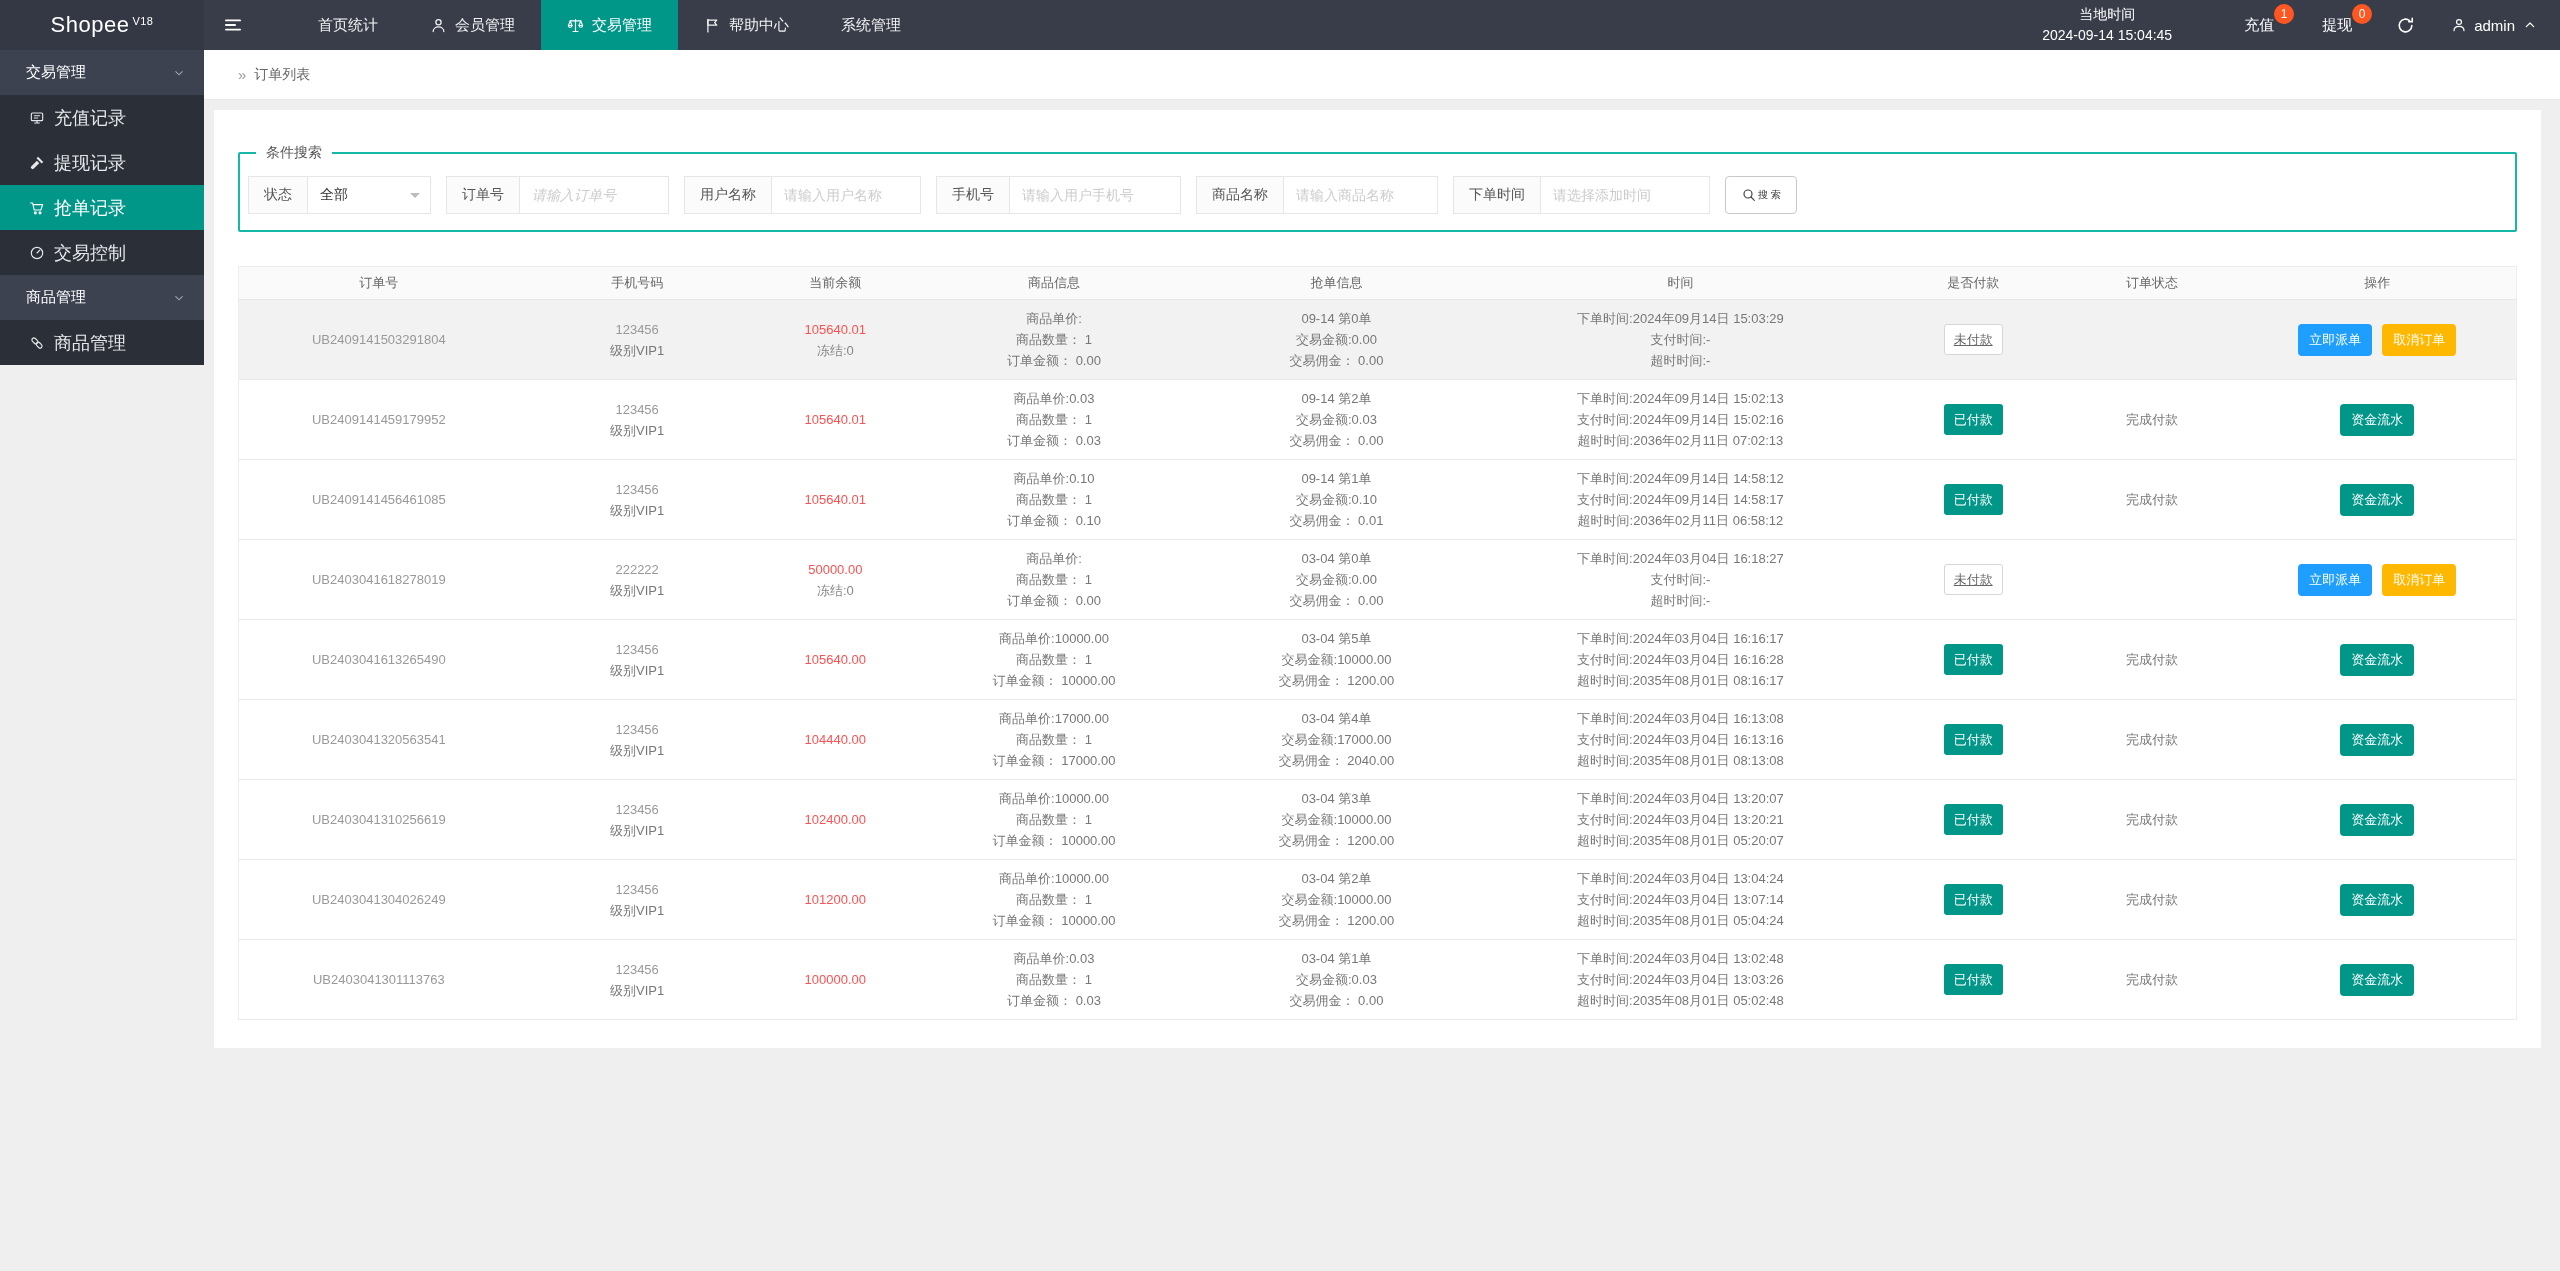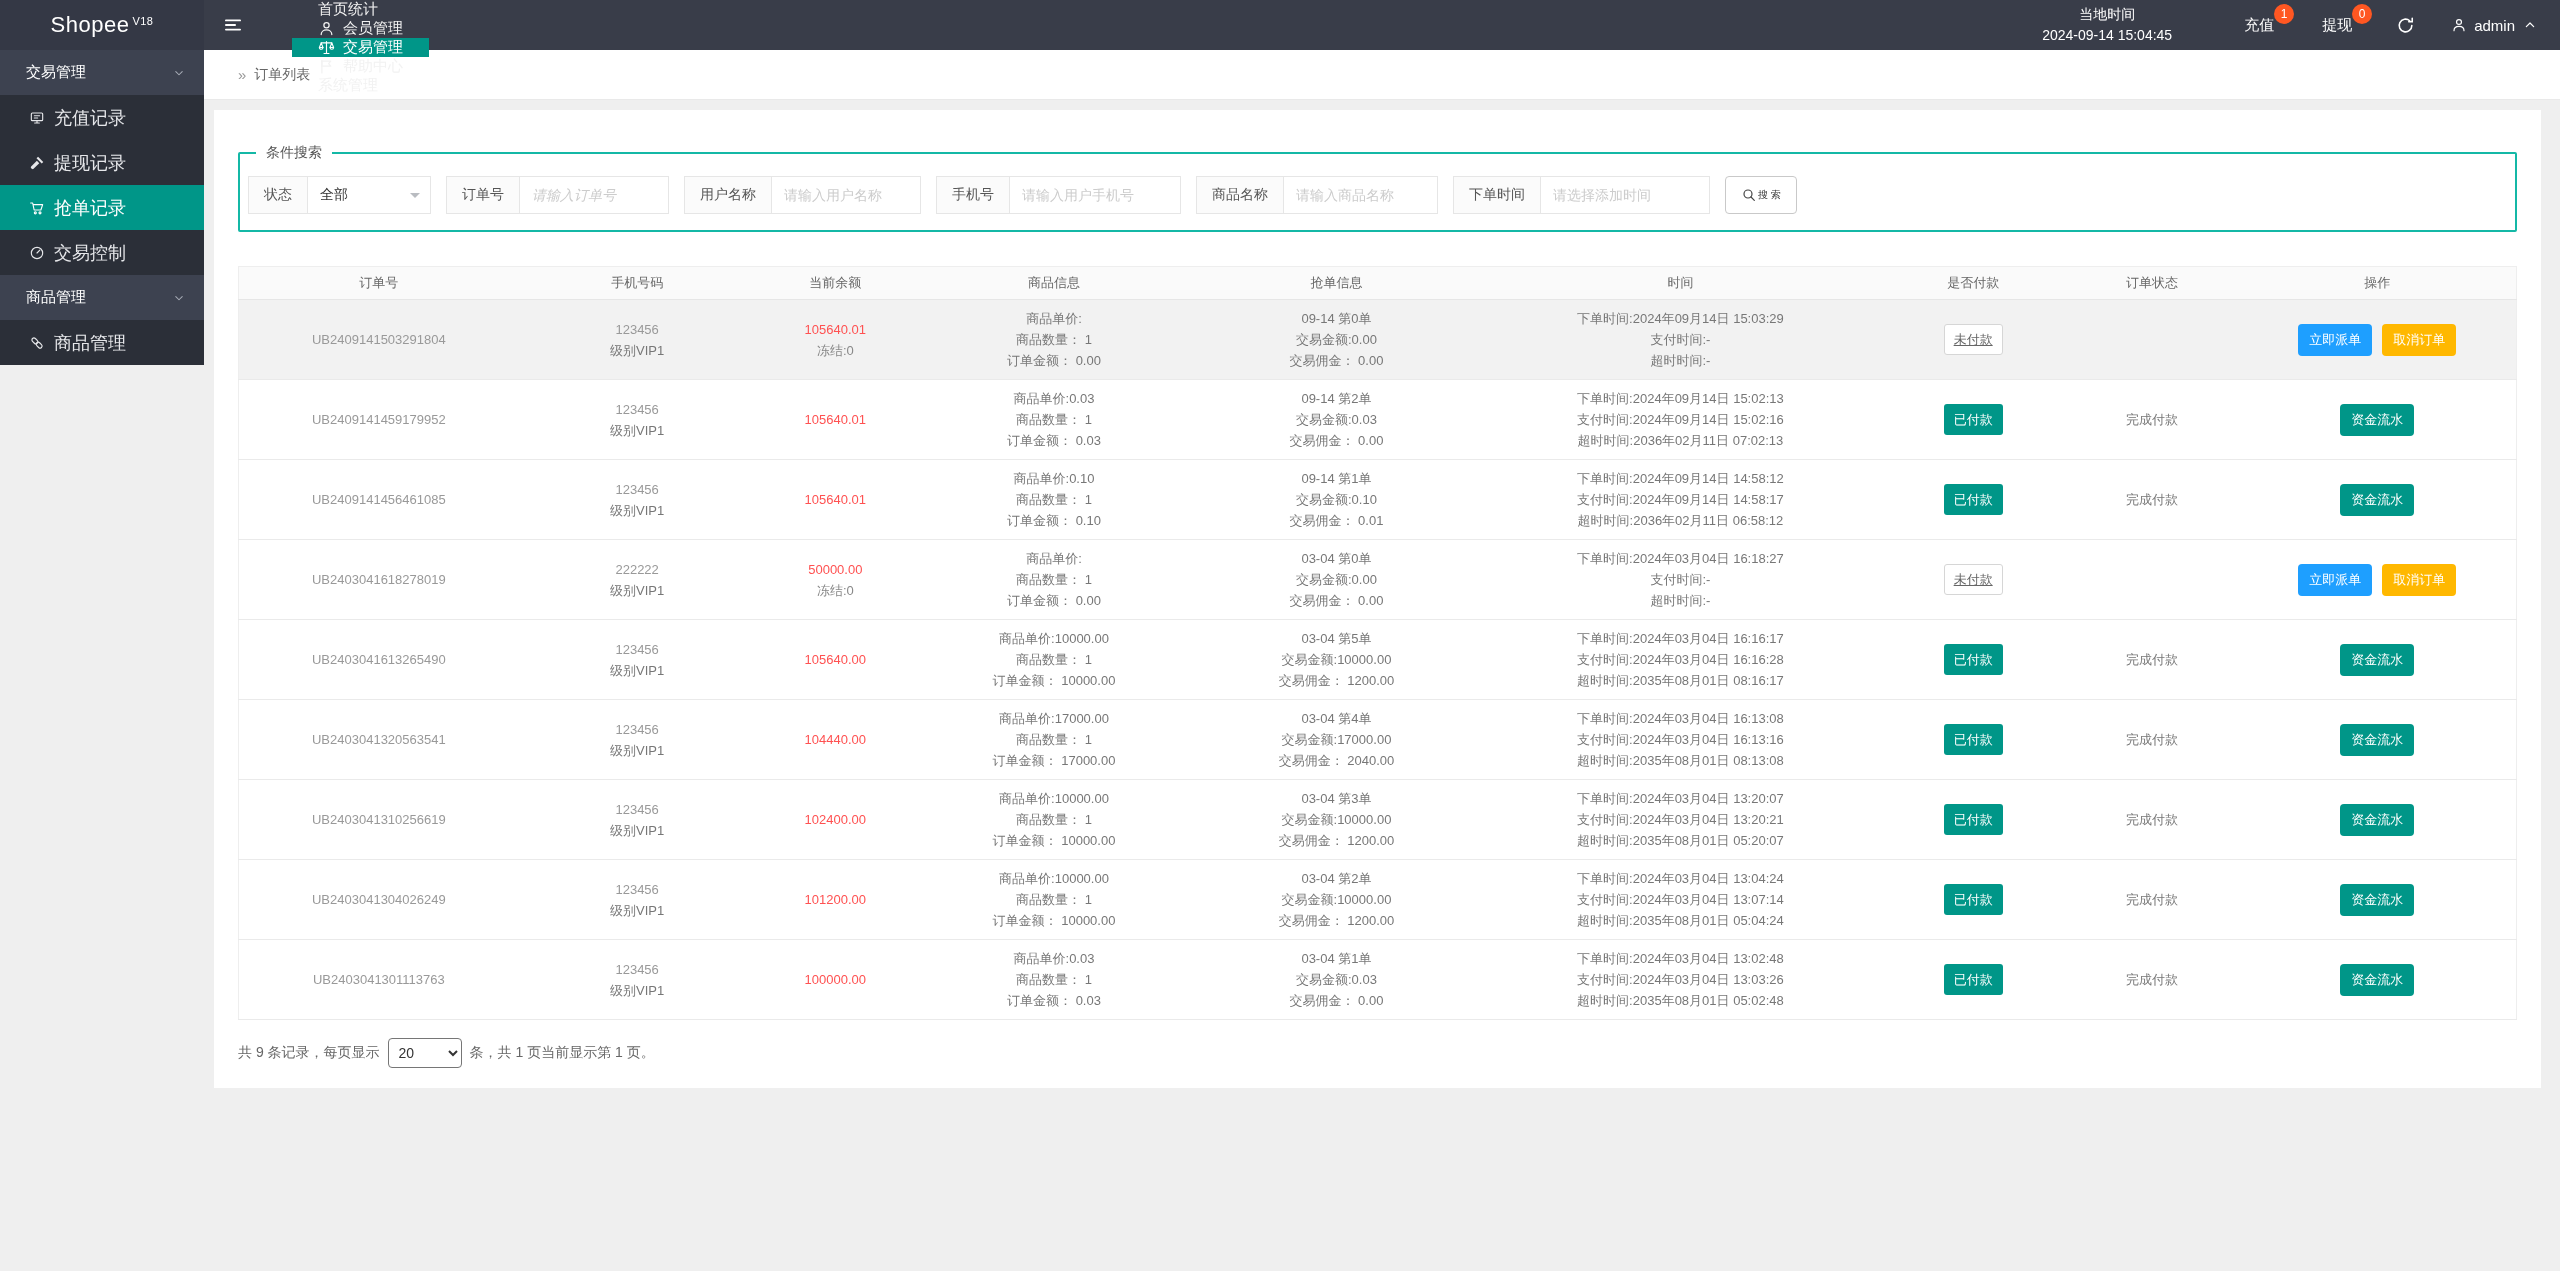--- a/index.html
+++ b/index.html
@@ -11,21 +11,21 @@
   }
   svg { display:block; }
 
   
   .topbar { height:50px; background:#393D49; display:flex; align-items:stretch; }
   .logo { width:204px; background:#343845; color:#fff; display:flex; align-items:center; justify-content:center;
           font-size:22px; letter-spacing:.5px; }
   .logo sup { font-size:11px; margin-left:3px; transform:translateY(-4px); }
   .hamburger { width:58px; display:flex; align-items:center; justify-content:center; color:#fff; cursor:pointer; }
   .hamburger svg { width:20px; height:20px; }
-  .top-nav { display:flex; align-items:stretch; margin-left:30px;flex-direction:column; }
+  .top-nav { display:flex; align-items:stretch; margin-left:30px; }
   .nav-item { display:flex; align-items:center; gap:8px; padding:0 26px; color:#f2f2f2; font-size:15px; cursor:pointer; }
   .nav-item.active { background:#009688; color:#fff; }
   .nav-item .nicon svg { width:17px; height:17px; }
   .top-right { margin-left:auto; display:flex; align-items:center; color:#fff; padding-right:22px; }
   .time-block { text-align:center; font-size:14px; line-height:1.5; margin-right:48px; }
   .top-link { position:relative; font-size:15px; margin:0 24px; cursor:pointer; }
   .badge { position:absolute; top:-12px; right:-20px; background:#FF5722; color:#fff; font-size:12px;
            min-width:20px; height:20px; line-height:20px; border-radius:10px; text-align:center; padding:0 3px; }
   .refresh-btn { margin:0 20px; cursor:pointer; }
   .refresh-btn svg { width:19px; height:19px; }
@@ -594,19 +594,14 @@
               <div>支付时间:2024年03月04日 13:03:26</div>
               <div>超时时间:2035年08月01日 05:02:48</div>
             </td>
             <td><span class="badge-paid">已付款</span></td>
             <td><span>完成付款</span></td>
             <td><button class="btn btn-fund">资金流水</button></td>
           </tr>
         </tbody>
     </table>
 
-    <div class="pager">
-      <span>共 9 条记录，每页显示</span>
-      <select><option>20</option></select>
-      <span>条，共 1 页当前显示第 1 页。</span>
-    </div>
   </div>
 </div>
 
 </body></html>

